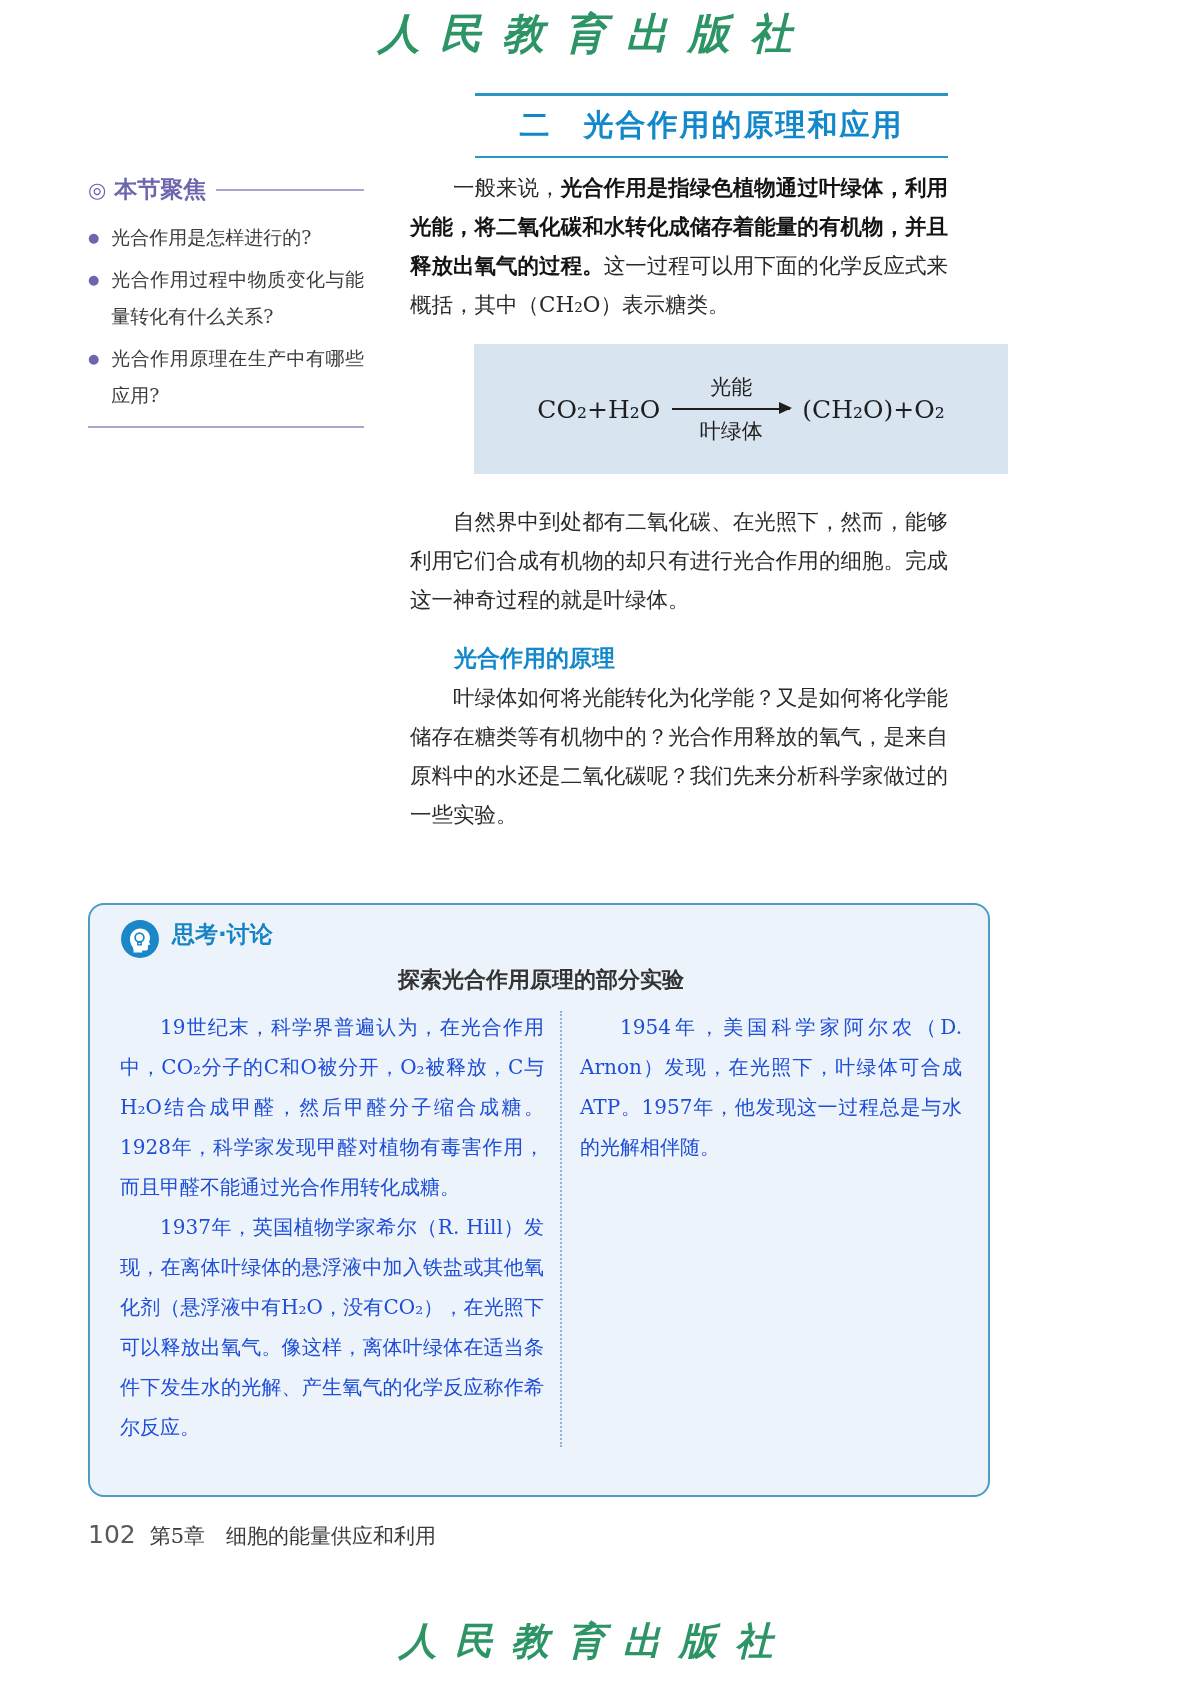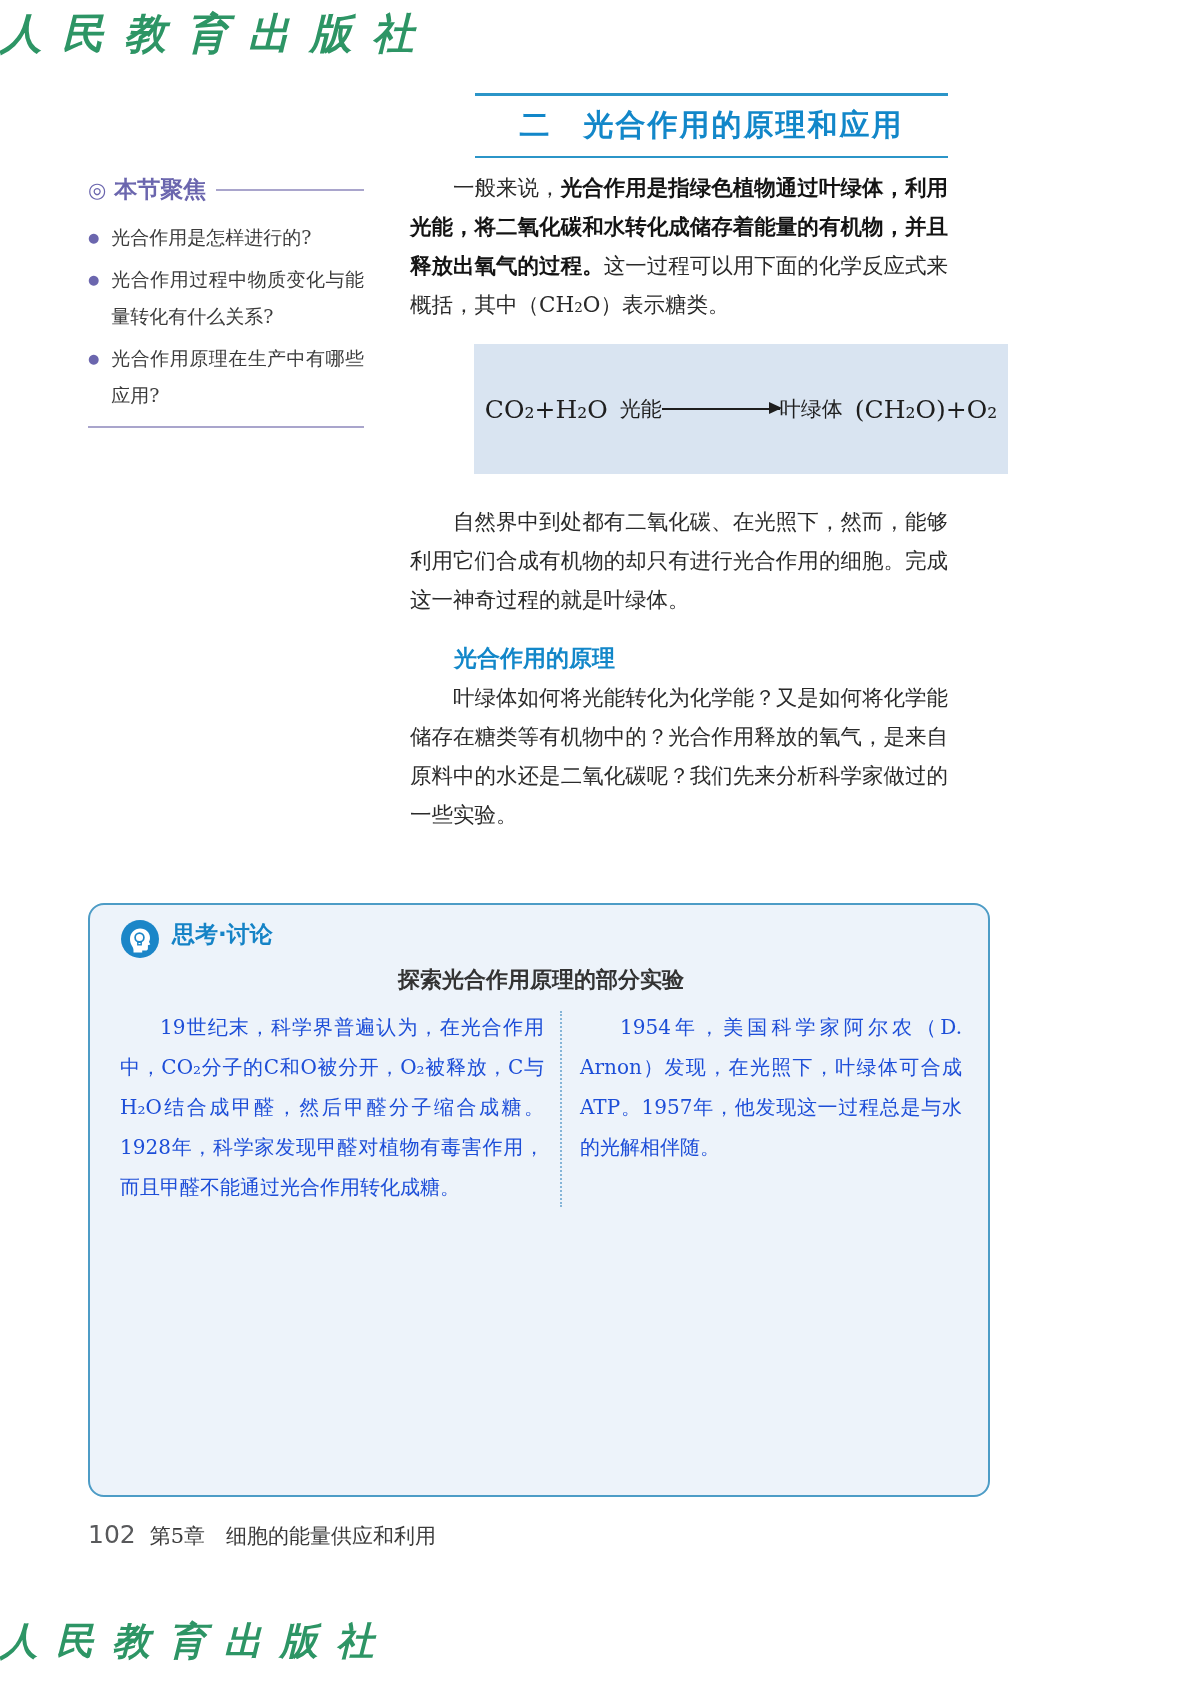--- a/index.html
+++ b/index.html
@@ -4,21 +4,21 @@
 <style>
   * { margin:0; padding:0; box-sizing:border-box; }
   html,body { background:#ffffff; }
   .page {
     position:relative; width:1190px; height:1683px; margin:0 auto;
     background:#ffffff; overflow:hidden;
     font-family:"DejaVu Serif", serif; color:#2a2a2a;
   }
   
   .logo {
-    position:absolute; left:0; width:100%; 
+    position:absolute; left:0; width:100%; text-align:center;
     color:#2d9565; font-family:"DejaVu Serif", serif;
     font-style:italic; font-weight:bold; white-space:nowrap;
   }
   .logo-top { top:6px; font-size:42px; letter-spacing:20px; }
   .logo-bottom { top:1616px; font-size:38px; letter-spacing:18px; }
 
   
   .title-block { position:absolute; left:475px; top:93px; width:473px; }
   .title-rule-top { border-top:3px solid #2b95c8; }
   .title-rule-bottom { border-top:2px solid #2b95c8; }
@@ -46,21 +46,21 @@
   
   .main-col { position:absolute; left:410px; top:168px; width:538px; }
   .body-para { font-size:21.5px; line-height:39px; text-align:justify; text-indent:2em; }
   .bold-def { font-family:"DejaVu Sans", sans-serif; font-weight:bold; color:#141414; }
 
   .eq-box {
     margin:20px 0 0 64px; width:534px; height:130px;
     background:#d9e4f1; display:flex; align-items:center; justify-content:center;
   }
   .equation { display:flex; align-items:center; font-size:25px; color:#1e1e1e; }
-  .eq-arrow-wrap { display:flex; flex-direction:row; align-items:center; margin:12px 12px; font-size:21px; }
+  .eq-arrow-wrap { display:flex; flex-direction:column; align-items:center; margin:12px 12px; font-size:21px; }
   .eq-arrow { position:relative; width:118px; height:2px; background:#1e1e1e; margin:7px 0; }
   .eq-arrow::after {
     content:""; position:absolute; right:-2px; top:-6px;
     border-left:13px solid #1e1e1e; border-top:6px solid transparent; border-bottom:6px solid transparent;
   }
 
   .para-nature { margin-top:28px; }
   .principle-head {
     margin:24px 0 4px 44px;
     font-family:"DejaVu Sans", sans-serif; font-weight:bold;
@@ -163,20 +163,21 @@
           <circle cx="19.5" cy="18.5" r="4.4" fill="none" stroke="#1b86c8" stroke-width="1.7"></circle>
           <rect x="17.8" y="23.2" width="3.4" height="2.6" fill="none" stroke="#1b86c8" stroke-width="1.4"></rect>
         </svg>
       </span>
       <span class="disc-label">思考·讨论</span>
     </div>
     <div class="disc-title">探索光合作用原理的部分实验</div>
     <div class="disc-columns">
       <div class="disc-col disc-col-left">
         <p>19世纪末，科学界普遍认为，在光合作用中，CO₂分子的C和O被分开，O₂被释放，C与H₂O结合成甲醛，然后甲醛分子缩合成糖。1928年，科学家发现甲醛对植物有毒害作用，而且甲醛不能通过光合作用转化成糖。</p>
+        <p>1937年，英国植物学家希尔（R. Hill）发现，在离体叶绿体的悬浮液中加入铁盐或其他氧化剂（悬浮液中有H₂O，没有CO₂），在光照下可以释放出氧气。像这样，离体叶绿体在适当条件下发生水的光解、产生氧气的化学反应称作希尔反应。</p>
       </div>
       <div class="disc-divider"></div>
       <div class="disc-col disc-col-right">
         <p>1954年，美国科学家阿尔农（D. Arnon）发现，在光照下，叶绿体可合成ATP。1957年，他发现这一过程总是与水的光解相伴随。</p>
       </div>
     </div>
   </div>
 
   <div class="footer">
     <span class="page-num">102</span>

